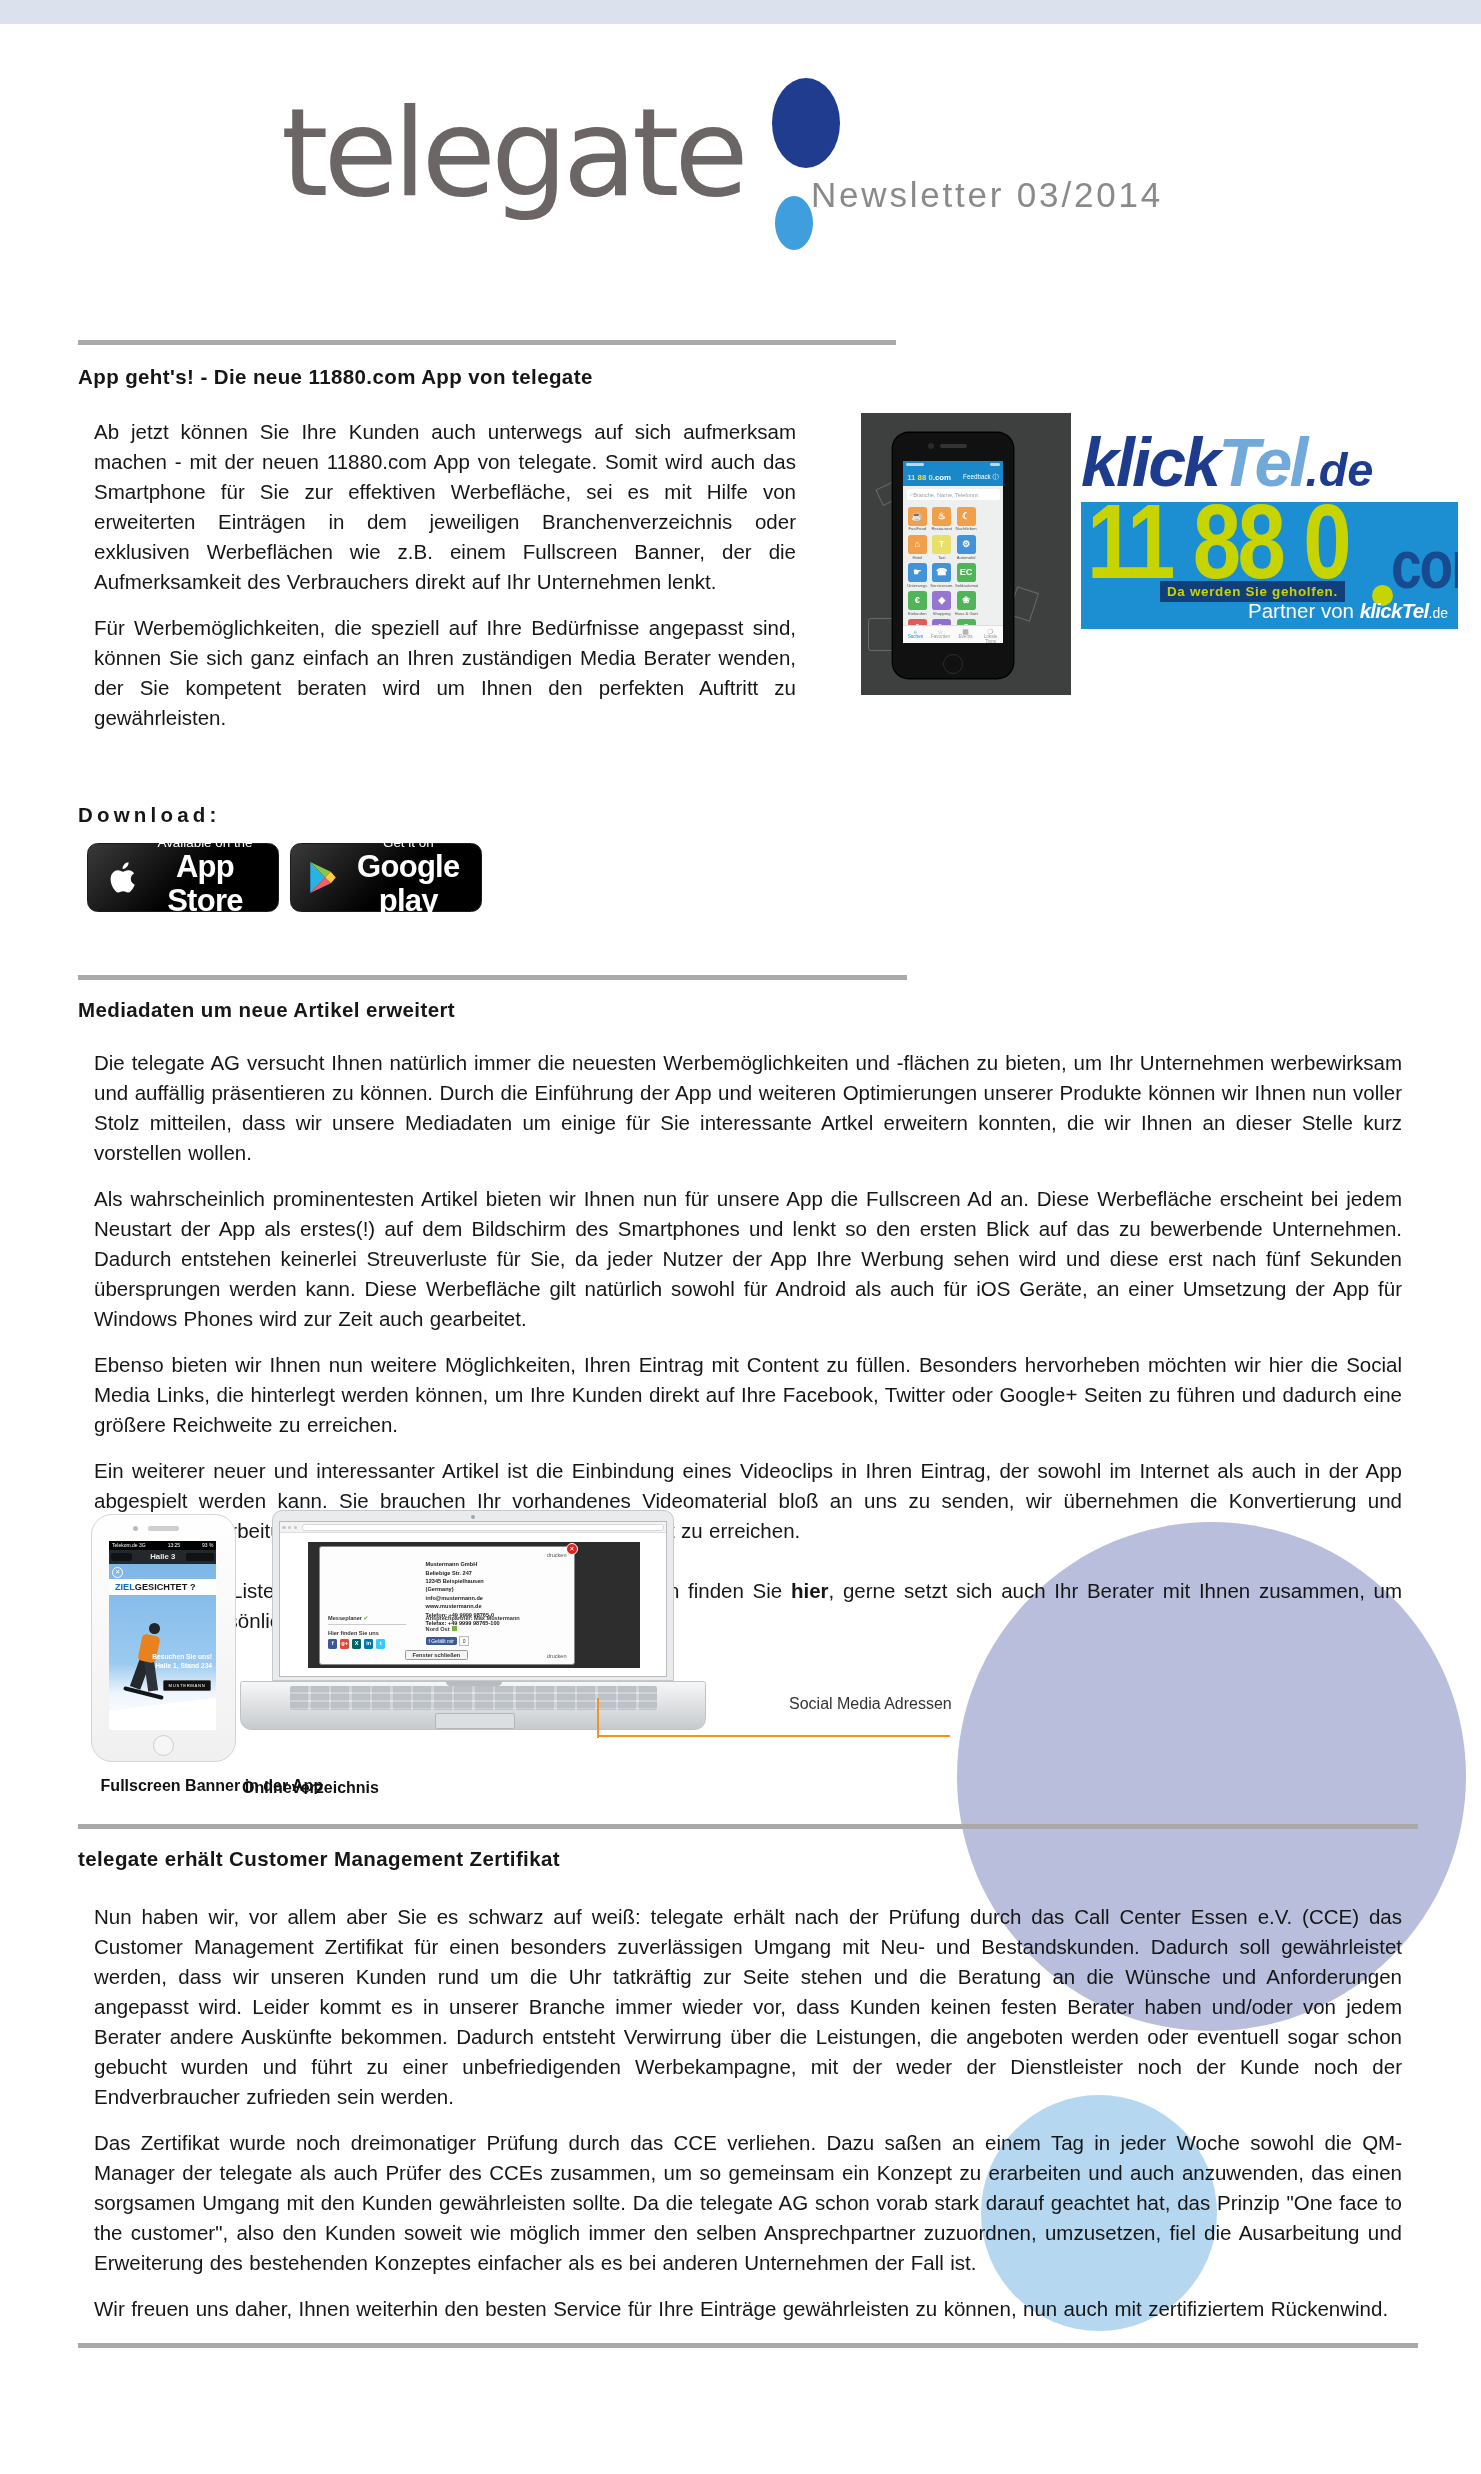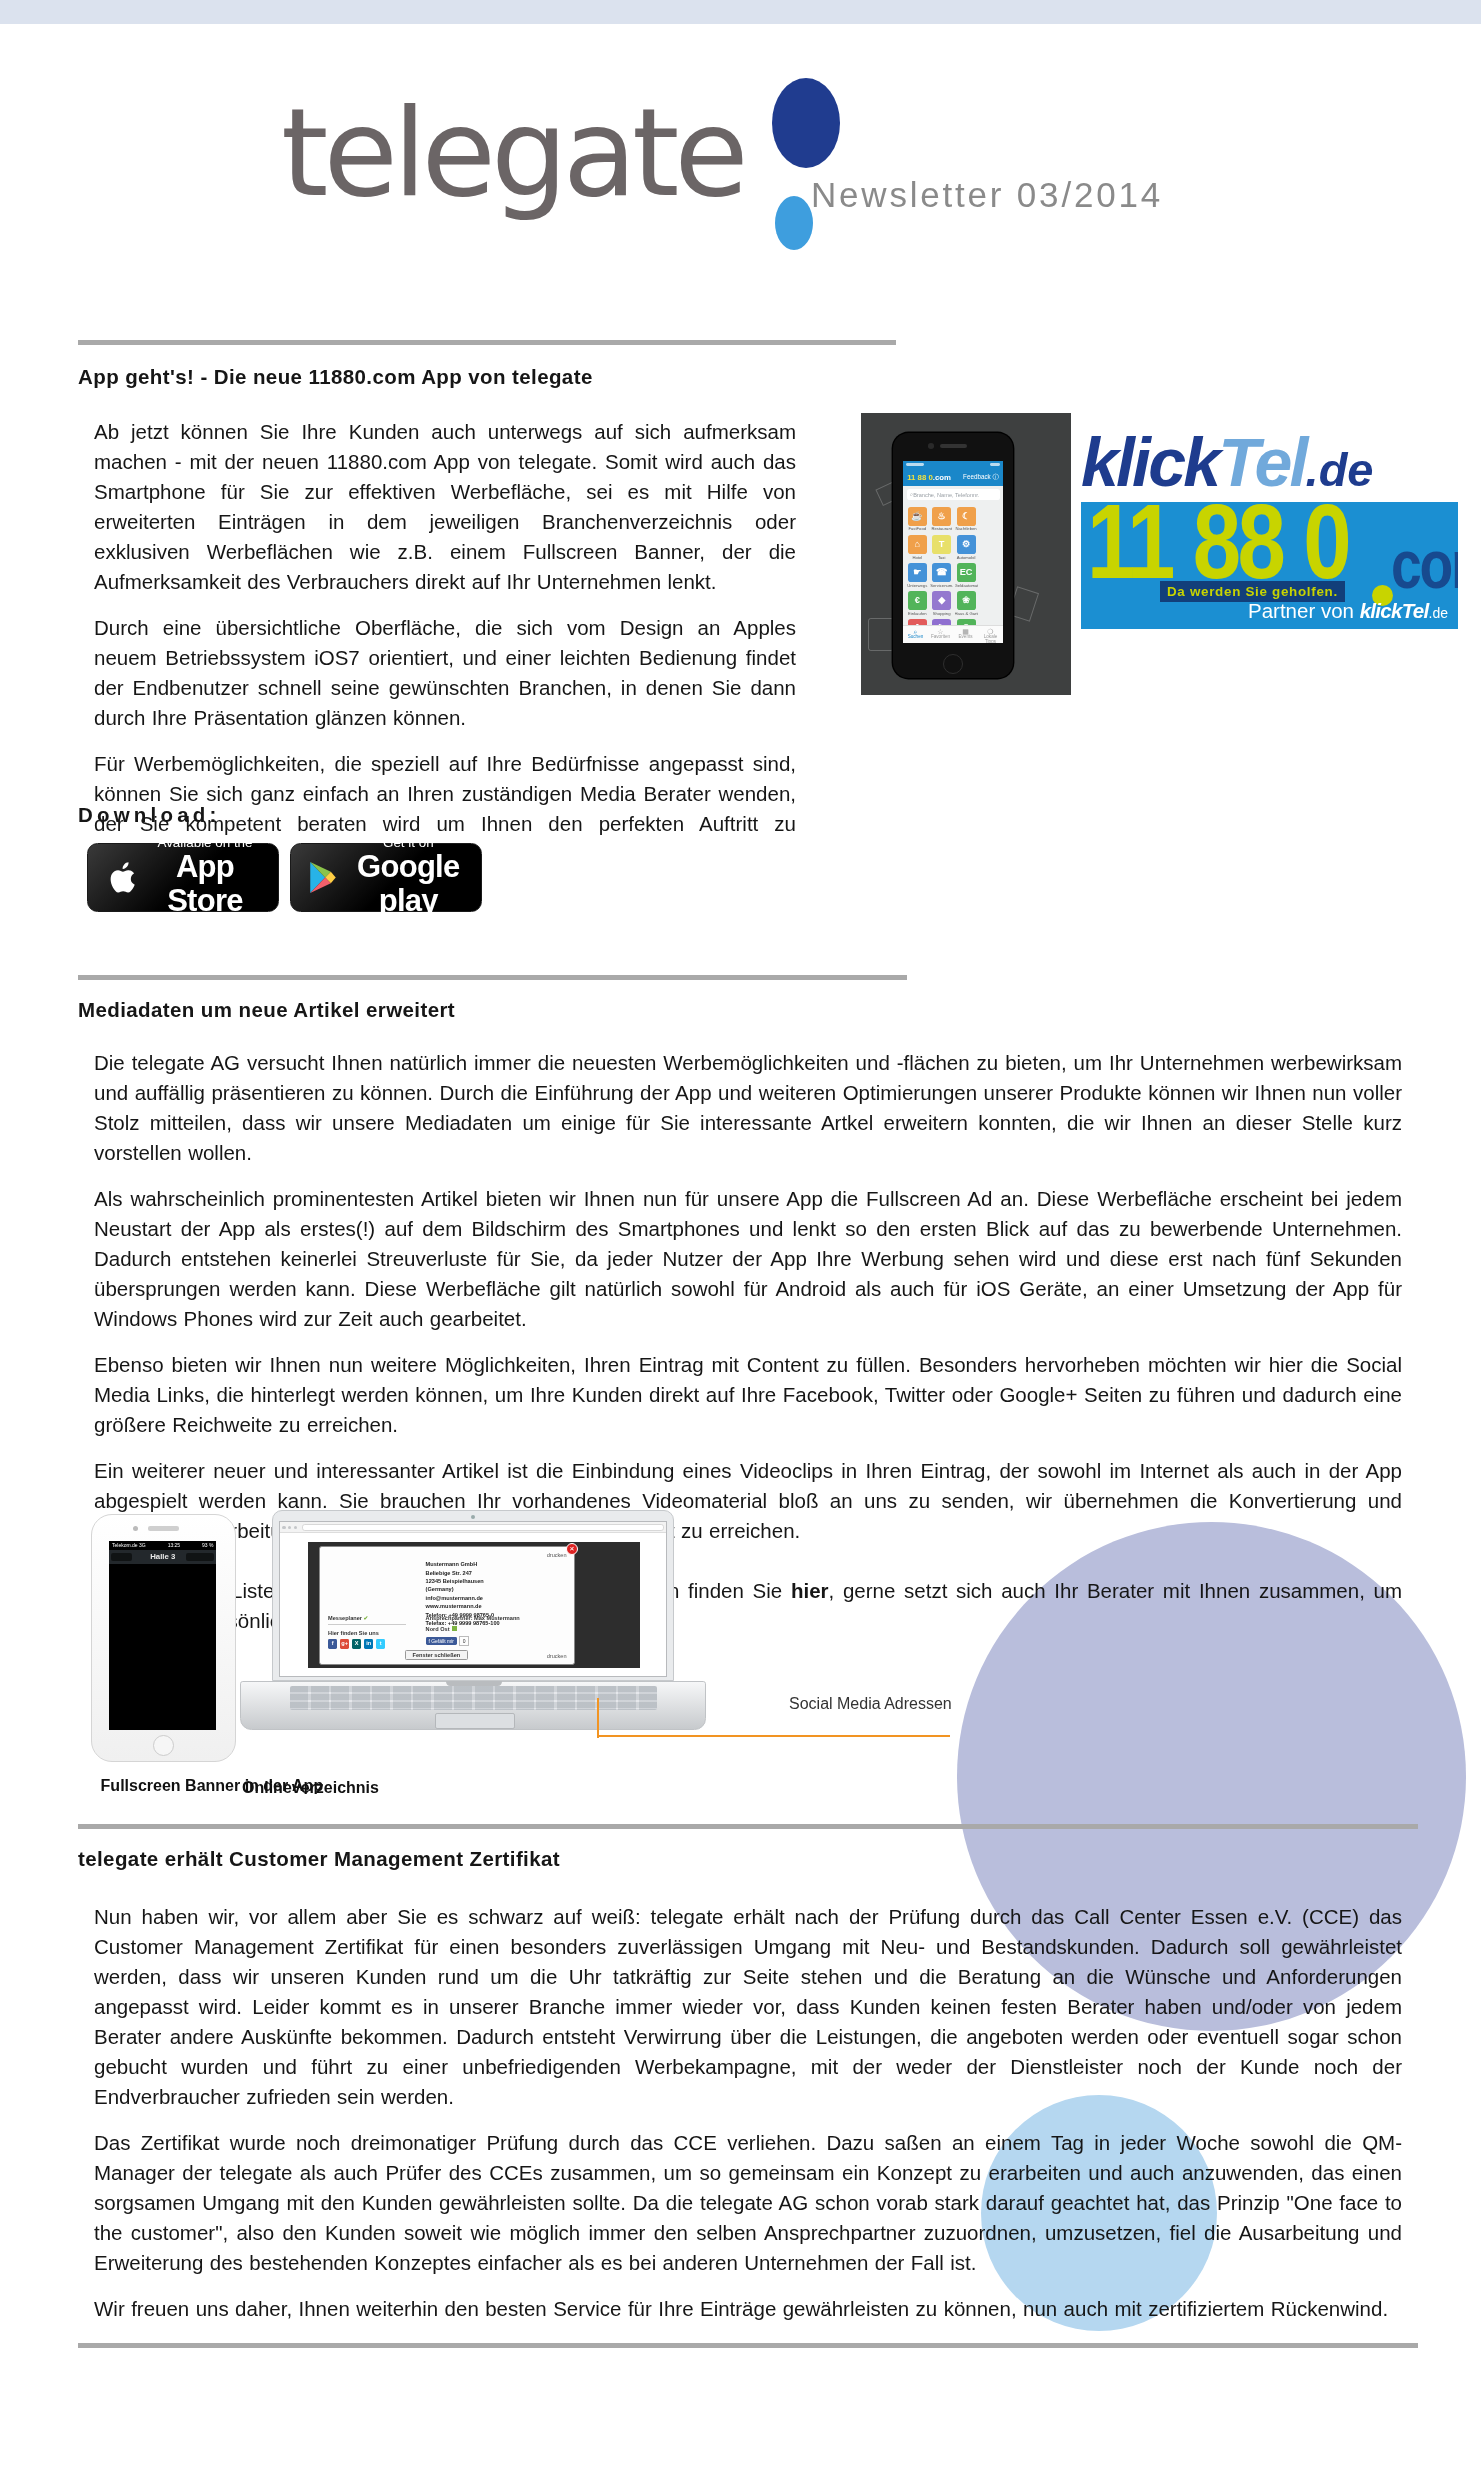--- a/index.html
+++ b/index.html
@@ -176,21 +176,20 @@
   <div class="dot-big"></div>
   <div class="dot-small"></div>
   <div class="newsletter">Newsletter 03/2014</div>
 </header>
 
 <section class="s1">
   <hr class="rule">
   <h2>App geht's! - Die neue 11880.com App von telegate</h2>
   <div class="textcol">
       <p class="para">Ab jetzt können Sie Ihre Kunden auch unterwegs auf sich aufmerksam machen - mit der neuen 11880.com App von telegate. Somit wird auch das Smartphone für Sie zur effektiven Werbefläche, sei es mit Hilfe von erweiterten Einträgen in dem jeweiligen Branchenverzeichnis oder exklusiven Werbeflächen wie z.B. einem Fullscreen Banner, der die Aufmerksamkeit des Verbrauchers direkt auf Ihr Unternehmen lenkt.</p>
-      <p class="para">Durch eine übersichtliche Oberfläche, die sich vom Design an Apples neuem Betriebssystem iOS7 orientiert, und einer leichten Bedienung findet der Endbenutzer schnell seine gewünschten Branchen, in denen Sie dann durch Ihre Präsentation glänzen können.</p>
       <p class="para">Für Werbemöglichkeiten, die speziell auf Ihre Bedürfnisse angepasst sind, können Sie sich ganz einfach an Ihren zuständigen Media Berater wenden, der Sie kompetent beraten wird um Ihnen den perfekten Auftritt zu gewährleisten.</p>
     </div>
 </section>
 
 <div class="download">
   <h3>Download:</h3>
   <div class="badges">
     <div class="badge">
       <span class="bicon">
         <svg width="37" height="41" viewBox="0 0 24 26" fill="#fff">
@@ -345,20 +344,37 @@
     <div class="wscreen">
       <div class="wstatus">
         <span>Telekom.de 3G</span>
         <span>13:25</span>
         <span>93 %</span>
       </div>
       <div class="wnav">
         <span class="pill pl"></span>
         <span class="title">Halle 3</span>
         <span class="pill pr"></span>
+      </div>
+      <div class="wad">
+        <div class="close">✕</div>
+        <div class="strip"><span class="accent">ZIEL</span><span>GESICHTET ?</span></div>
+        <div class="skier">
+          <div class="ski"></div>
+            <div class="legs"></div>
+            <div class="leg2"></div>
+            <div class="torso"></div>
+            <div class="head"></div>
+        </div>
+        <div class="visit">
+          <div>Besuchen Sie uns!</div>
+          <div>Halle 1, Stand 234</div>
+        </div>
+        <div class="brand">MUSTERMANN</div>
+        <div class="snow"></div>
       </div>
     </div>
     <div class="home"></div>
   </div>
 
   <div class="laptop">
     <div class="lap-screen">
       <div class="lap-cam"></div>
       <div class="browser">
         <div class="btoolbar">

